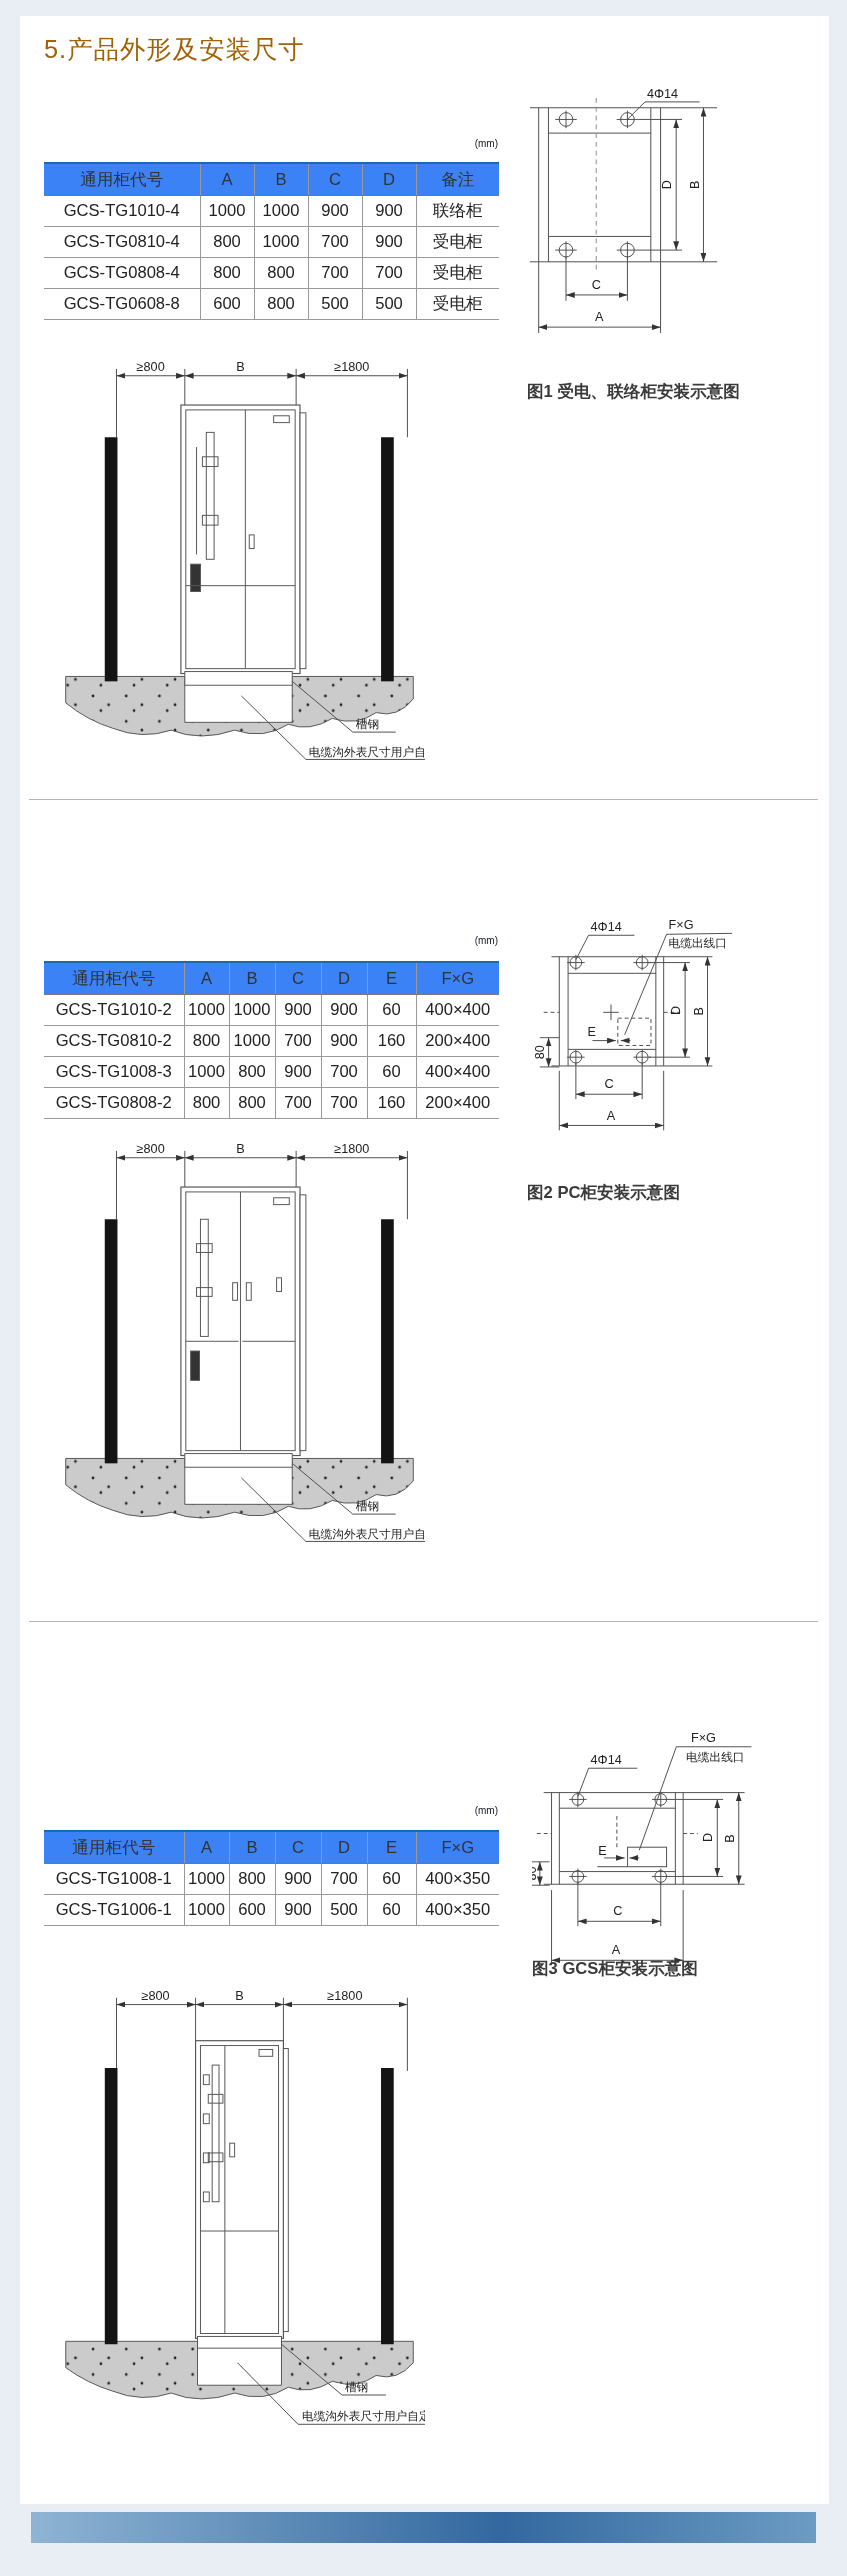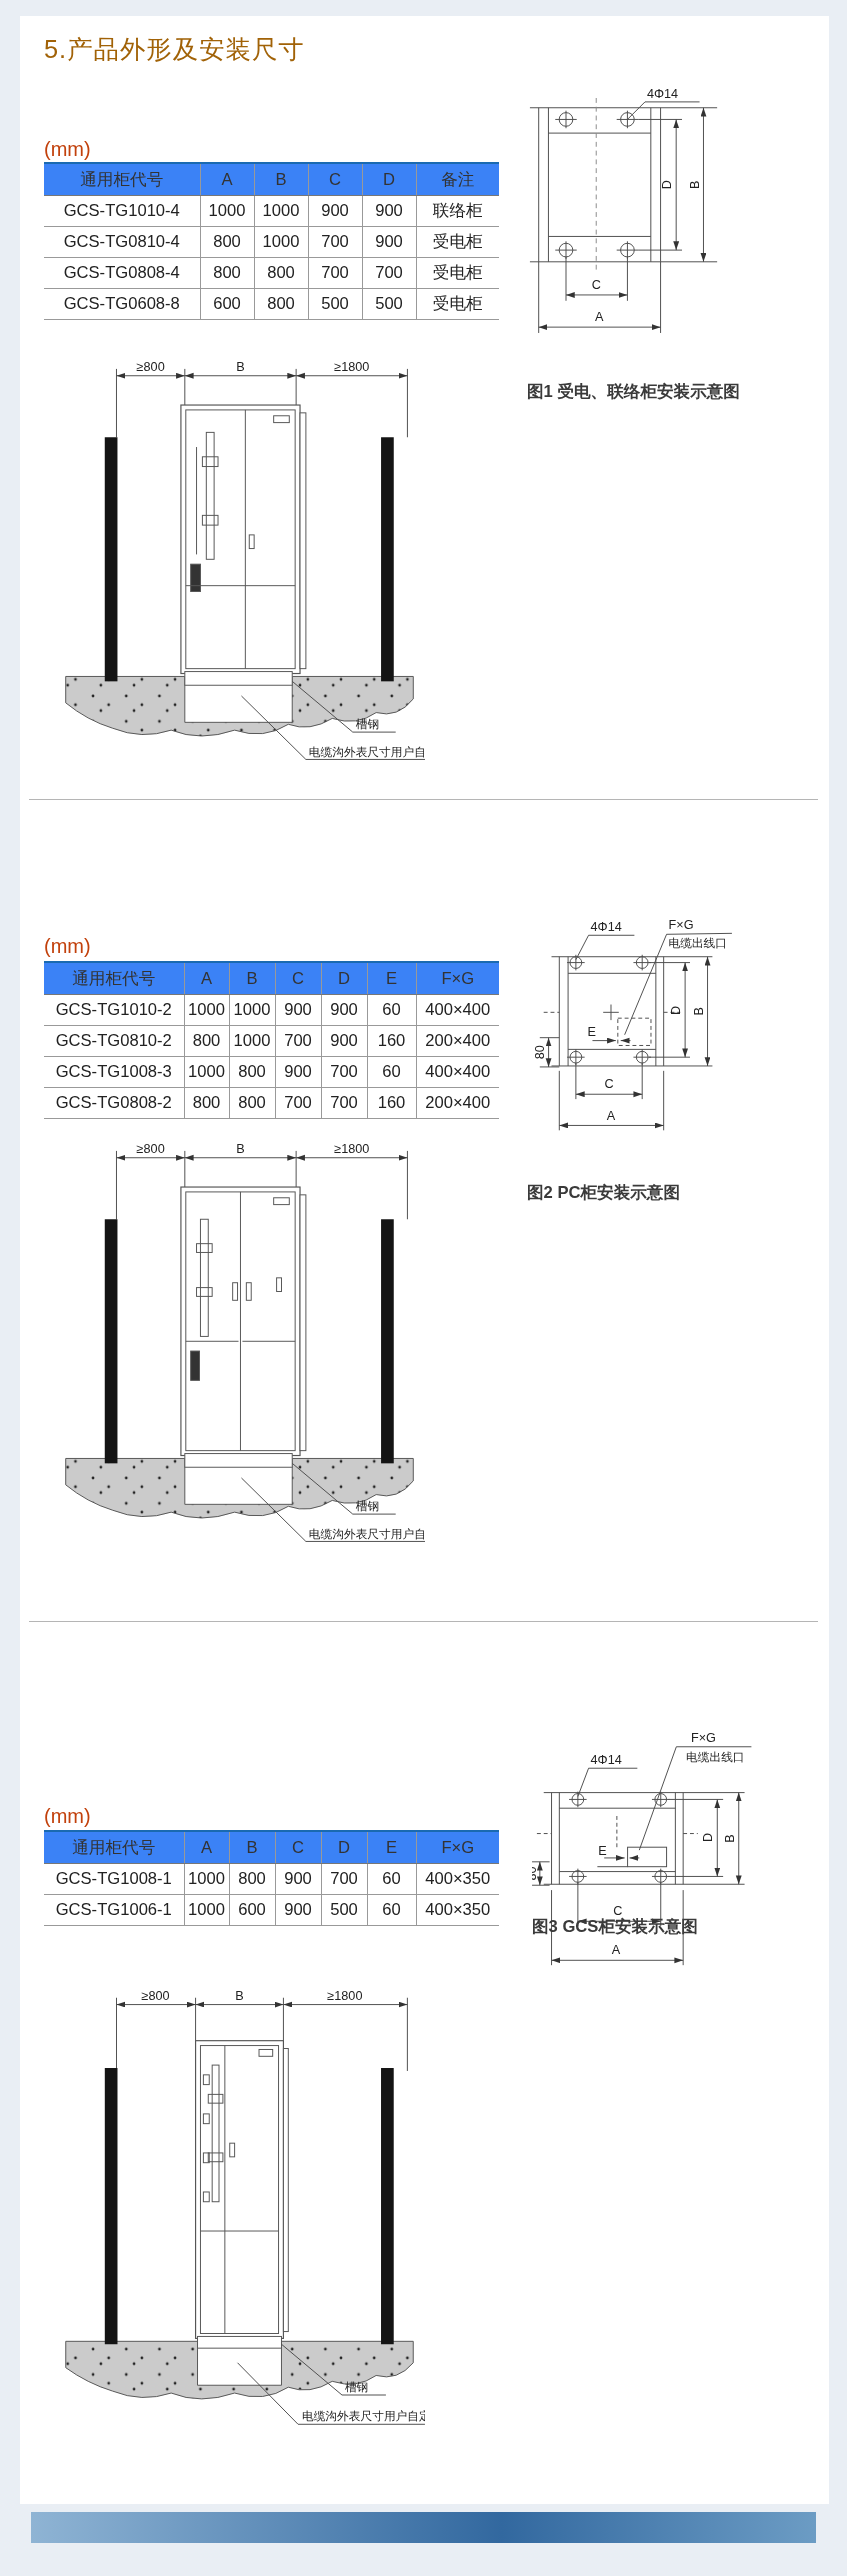--- a/index.html
+++ b/index.html
@@ -1,21 +1,21 @@
 <!DOCTYPE html>
 <html><head>
 <meta charset="utf-8">
 <style>
   html,body{margin:0;padding:0;}
   body{background:#e9eef4;font-family:"Liberation Sans",sans-serif;}
   #page{position:relative;width:848px;height:2576px;background:#e9eef4;overflow:hidden;}
   #sheet{position:absolute;left:19.5px;top:15.6px;width:809px;height:2488px;background:#ffffff;}
   .abs{position:absolute;}
   #title{left:44px;top:33px;font-size:25.4px;font-weight:normal;color:#a16207;letter-spacing:1px;}
-  .unit{width:454px;text-align:left;font-size:20px;color:#c2410c;}
+  .unit{width:454px;text-align:right;font-size:10px;color:#0f172a;}
   table.spec{border-collapse:collapse;table-layout:fixed;width:454px;font-size:16.6px;color:#222;border-top:2.9px solid #1a6ab1;}
   table.spec th{background:#3b82f6;font-weight:normal;color:#333;height:29px;border-bottom:1.5px solid #777;}
   table.spec td{height:28px;text-align:center;border-bottom:1px solid #999;background:#fff;}
   table.spec th+th, table.spec td+td{border-left:1px solid #999;}
   .caption{font-size:16.6px;font-weight:600;color:#3a3a3a;}
   .divider{left:29px;width:789px;height:0;border-top:1px solid #b5b5b5;}
   #footerbar{left:31px;top:2512px;width:785px;height:31px;background:linear-gradient(90deg,#8fb4d4 0%,#32689f 60%,#6c9cc4 100%);}
   svg text{font-family:"Liberation Sans",sans-serif;fill:#222;}
   .dimtxt{font-size:13px;}
   .cjktxt{font-size:12px;}
@@ -485,21 +485,21 @@
     <line x1="20" y1="308" x2="155" y2="308" marker-start="url(#f3a)" marker-end="url(#f3a)"></line>
   </g>
   <text x="68" y="200" class="dimtxt">E</text>
   <text x="4" y="219" class="dimtxt" transform="rotate(-90 4 219)" text-anchor="middle">80</text>
   <text x="185" y="182" class="dimtxt" transform="rotate(-90 185 182)" text-anchor="middle">D</text>
   <text x="207" y="183" class="dimtxt" transform="rotate(-90 207 183)" text-anchor="middle">B</text>
   <text x="88" y="262" class="dimtxt" text-anchor="middle">C</text>
   <text x="86" y="302" class="dimtxt" text-anchor="middle">A</text>
 </svg>
 
-<div class="abs caption" style="left:532px;top:1916px">图3 GCS柜安装示意图</div>
+<div class="abs caption" style="left:532px;top:1958px">图3 GCS柜安装示意图</div>
 
 <svg class="abs" style="left:54px;top:1987px" width="371" height="449" viewBox="0 0 380 460">
   <defs>
     <marker id="d3a" markerWidth="12" markerHeight="8" refX="9" refY="3" orient="auto-start-reverse" markerUnits="userSpaceOnUse">
           <path d="M0,0L9,3L0,6Z" fill="#333"></path>
         </marker>
     <pattern id="p3" width="34" height="26" patternUnits="userSpaceOnUse">
           <rect width="34" height="26" fill="#cbcbcb"></rect>
           <circle cx="6" cy="7" r="1.4" fill="#222"></circle>
           <circle cx="22" cy="16" r="1.4" fill="#222"></circle>

